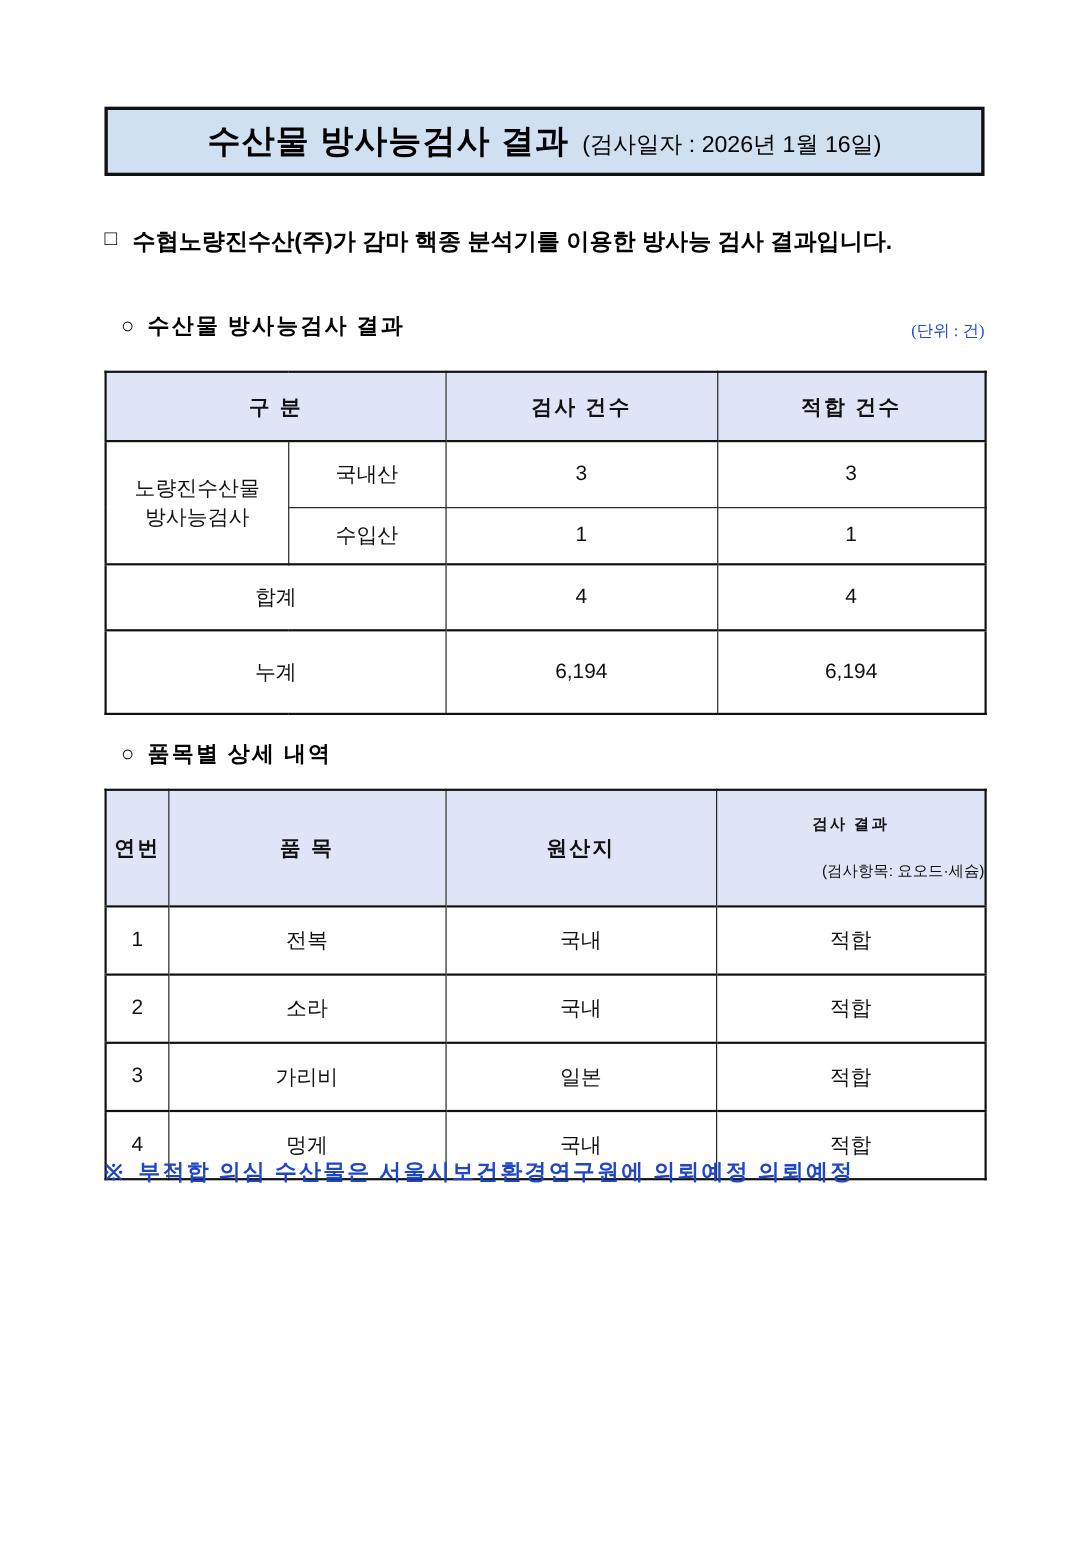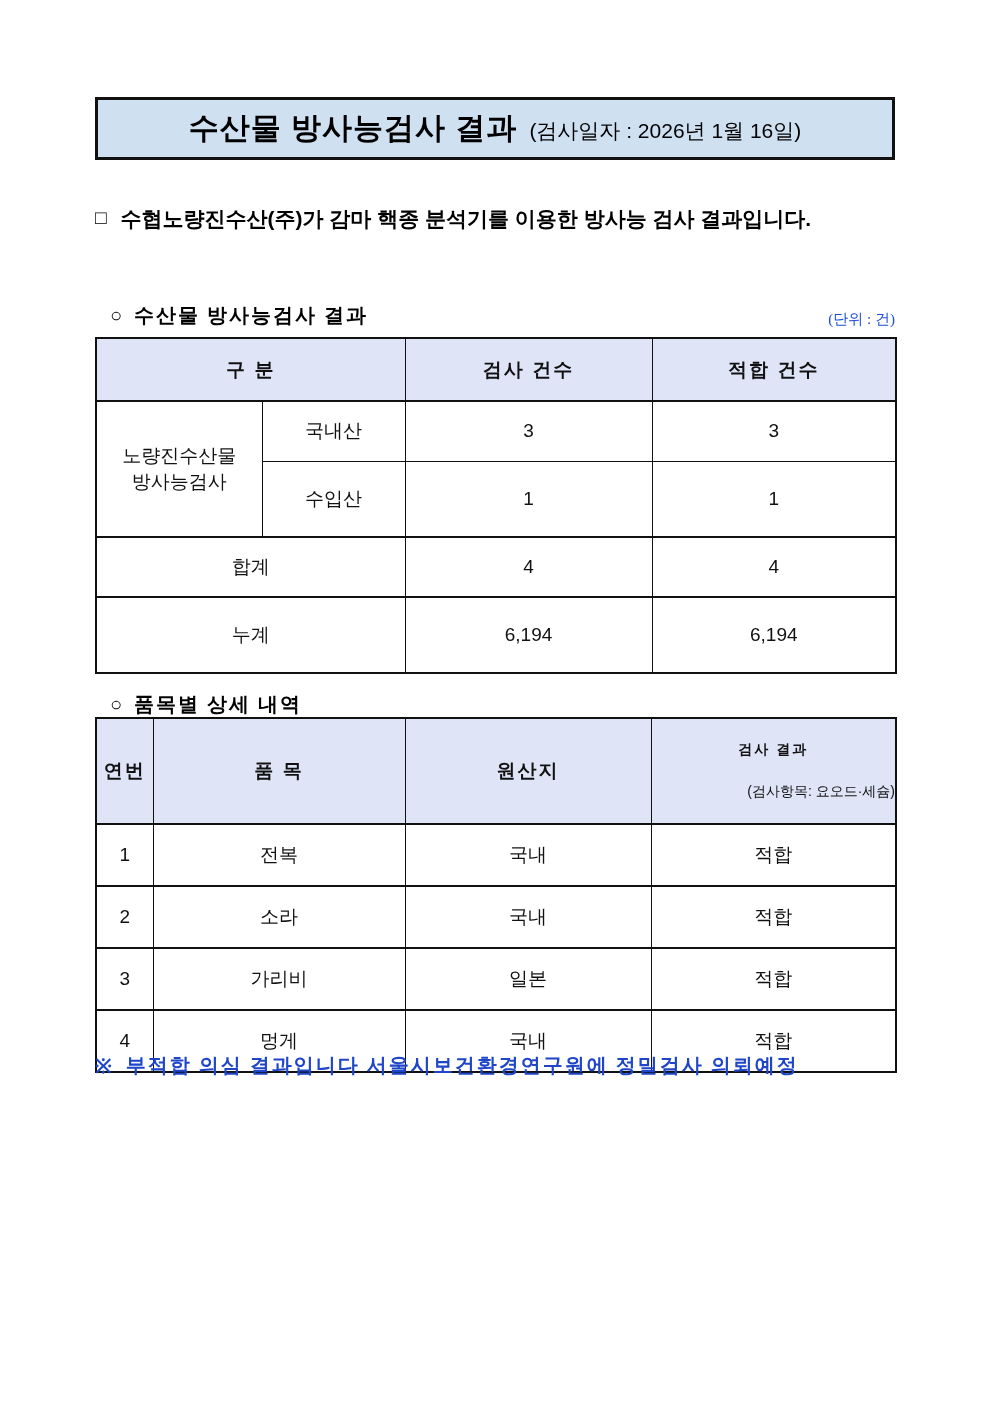--- a/index.html
+++ b/index.html
@@ -40,21 +40,20 @@
     position:absolute;left:95px;top:205px;width:810px;
     font-size:21px;font-weight:bold;color:#000;
     display:flex;align-items:center;gap:14px;white-space:nowrap;
   }
   .intro .checkbox{font-size:19px;font-weight:normal;position:relative;top:-1px;}
   
   .section-row{
     position:absolute;left:110px;width:785px;
     display:flex;justify-content:space-between;align-items:flex-end;
     font-family:"Liberation Serif",serif;
-    margin-top:19px;
   }
   .section-row.first{top:283px;}
   .section-row.second{top:672px;}
   .section-title{font-size:20px;font-weight:bold;letter-spacing:2px;color:#000;white-space:nowrap;}
   .section-title .bullet{font-weight:normal;margin-right:10px;}
   .unit-note{font-size:15px;color:#1d4ed8;white-space:nowrap;}
   
   table{
     border-collapse:collapse;table-layout:fixed;
     position:absolute;left:95px;
@@ -120,21 +119,21 @@
       <th>검사 건수</th>
       <th>적합 건수</th>
     </tr>
     <tr style="height:60px">
       <td rowspan="2">노량진수산물
 방사능검사</td>
       <td>국내산</td>
       <td class="num">3</td>
       <td class="num">3</td>
     </tr>
-    <tr style="height:76px">
+    <tr style="height:52px">
       <td>수입산</td>
       <td class="num">1</td>
       <td class="num">1</td>
     </tr>
     <tr style="height:60px" class="row-thick">
       <td colspan="2">합계</td>
       <td class="num">4</td>
       <td class="num">4</td>
     </tr>
     <tr style="height:76px" class="row-thick">
@@ -188,16 +187,16 @@
       <td class="num">4</td>
       <td>멍게</td>
       <td>국내</td>
       <td>적합</td>
     </tr>
   </tbody>
     </table>
 
   <div class="footnote">
     <span>※</span>
-    <span>부적합 의심 결과입니다 서울시보건환경연구원에 정밀검사 의뢰예정</span>
+    <span>부적합 의심 수산물은 서울시보건환경연구원에 의뢰예정 의뢰예정</span>
   </div>
 
 </div>
 
 </body></html>

